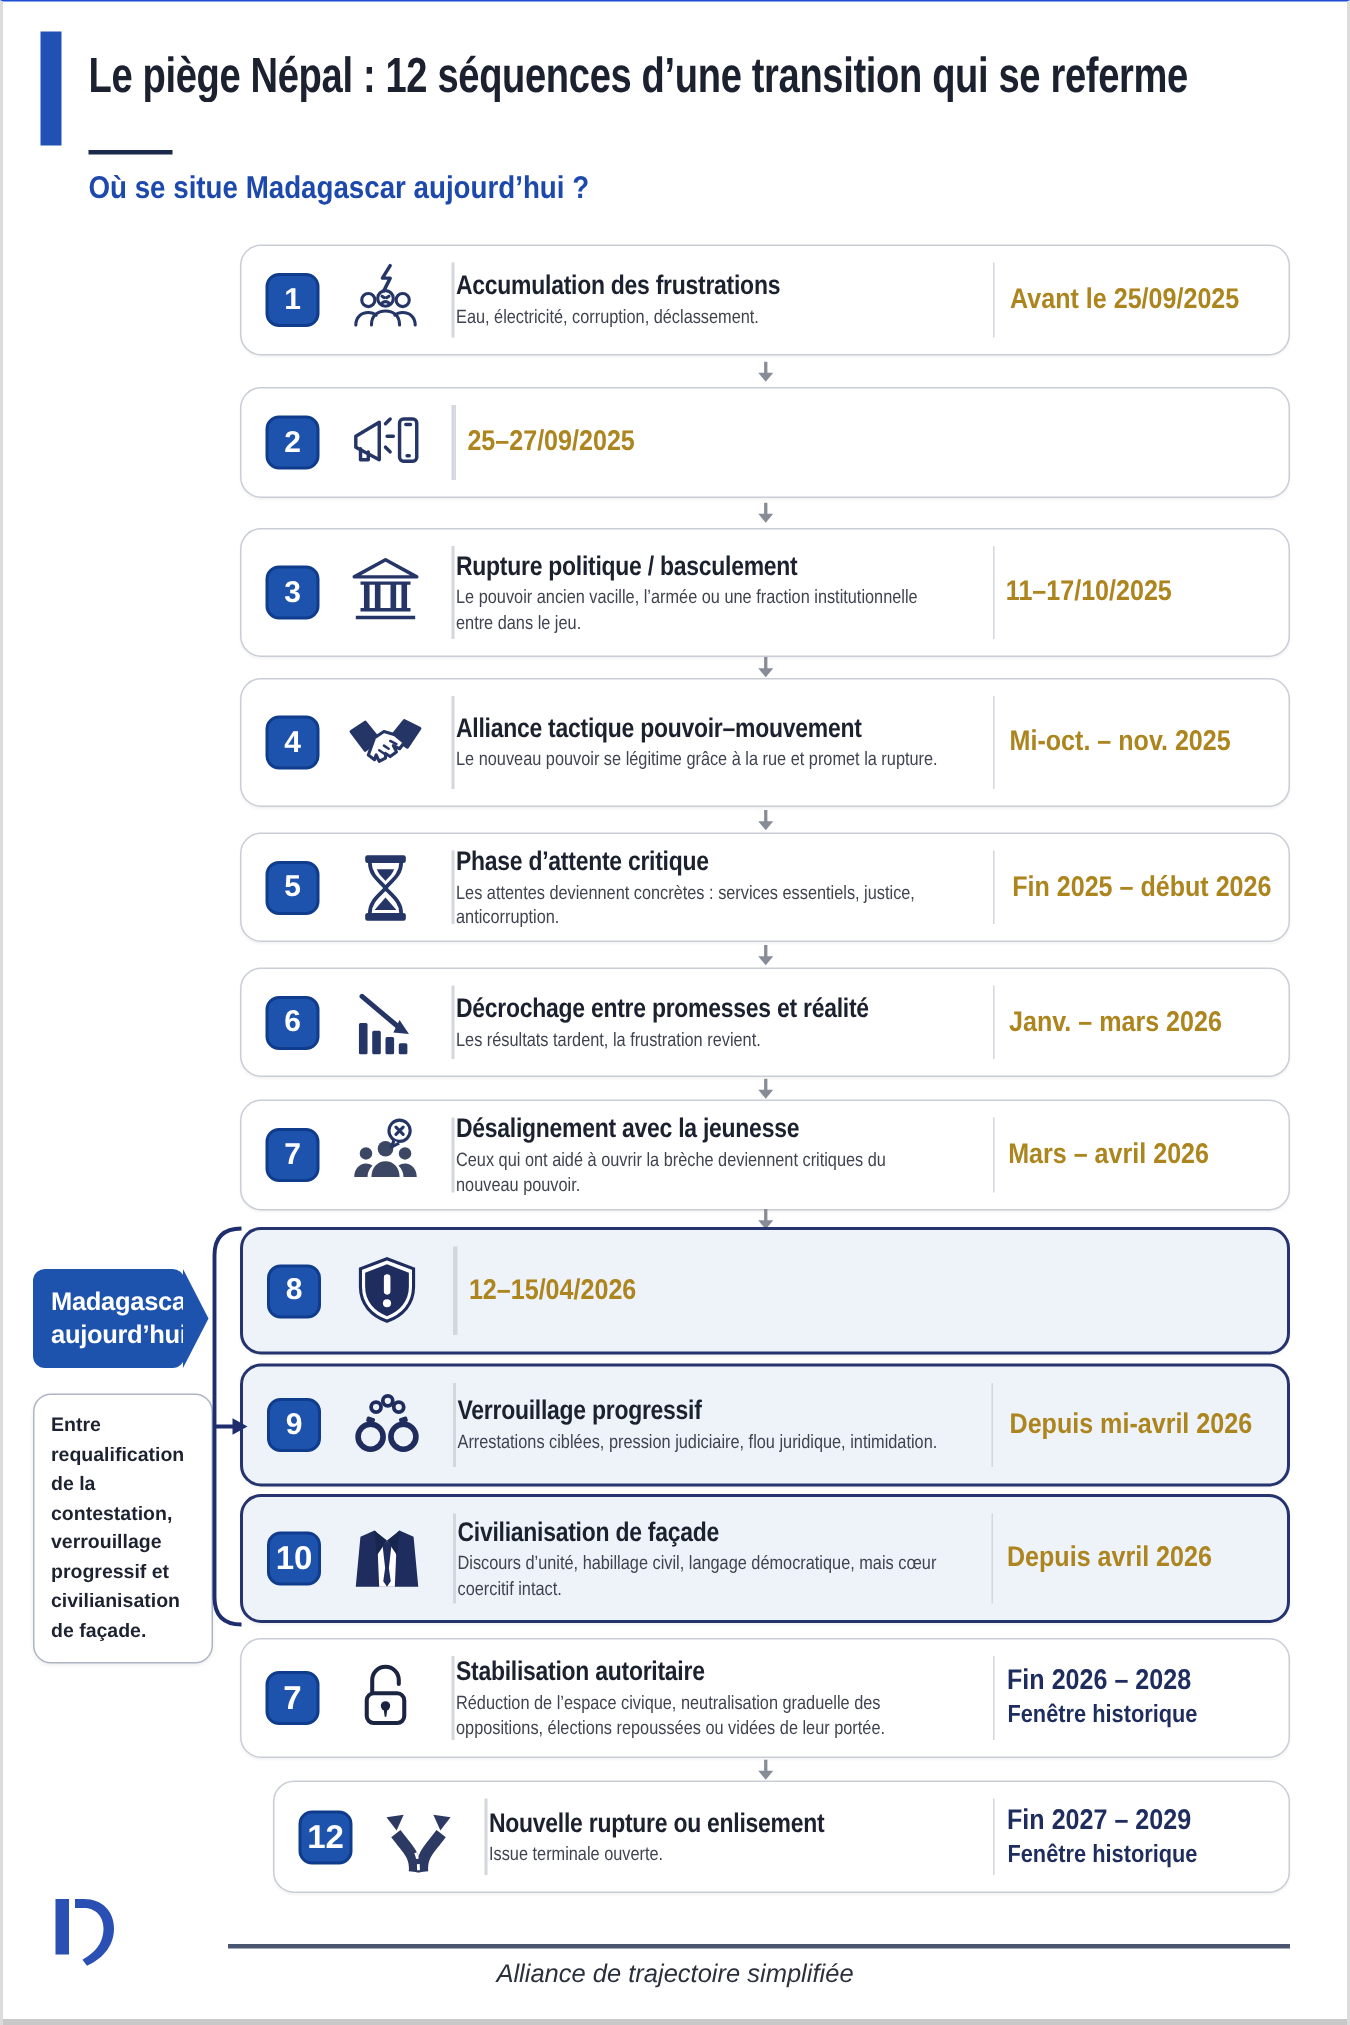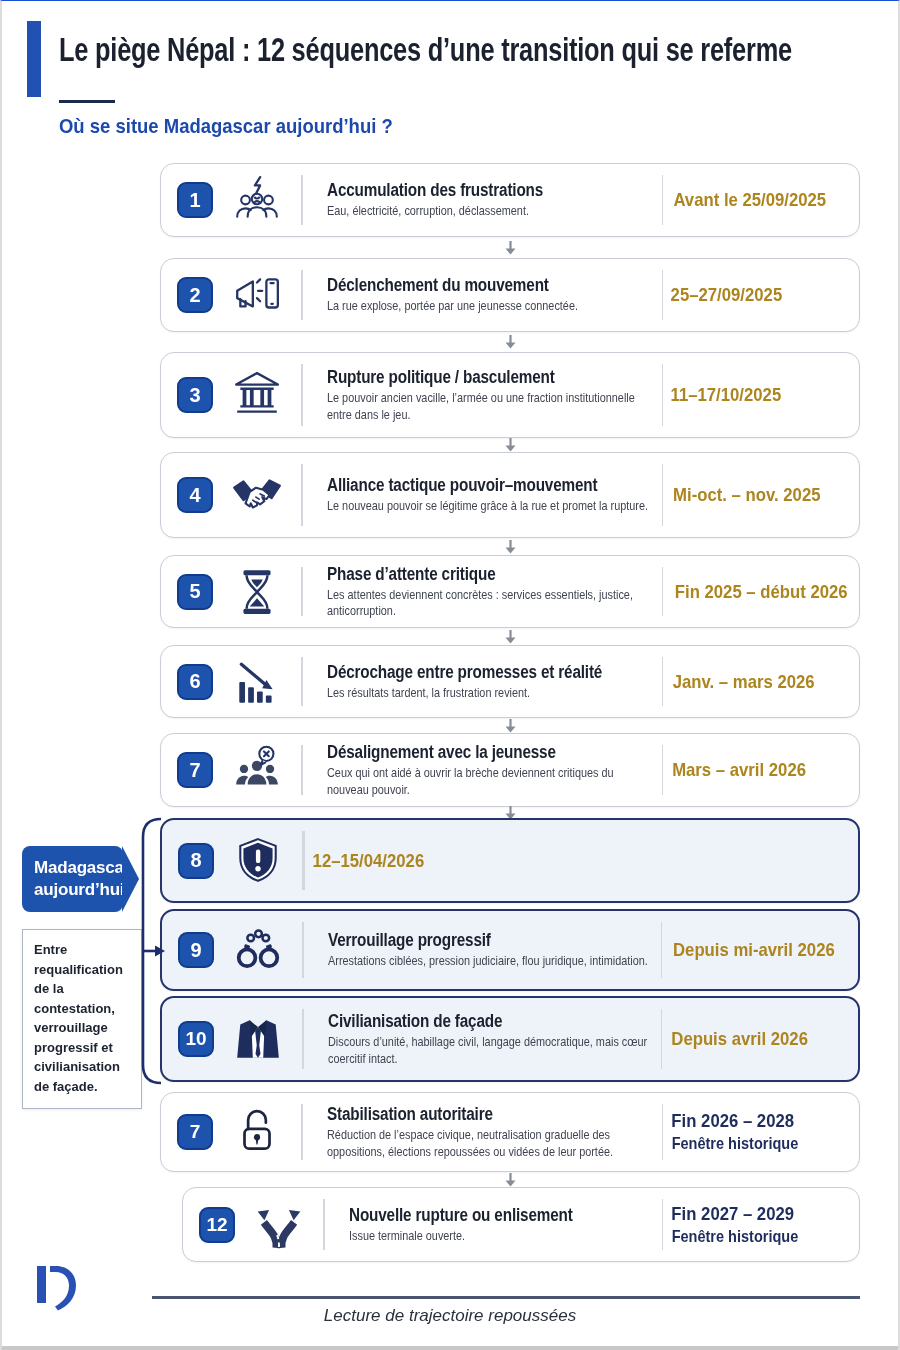--- a/index.html
+++ b/index.html
@@ -29,25 +29,25 @@
     border:1.6px solid #c9cdd6;border-radius:14px;box-sizing:border-box;
     box-shadow:0 1px 2px rgba(0,0,0,.05);overflow:hidden;flex:none;
   }
   .step.hl{border:2.2px solid #25336e;background:#eef2f9;}
   .badge{
     flex:none;width:36px;height:36px;margin-left:16px;border-radius:9px;
     background:#1d53ad;border:2px solid #0f3c8c;box-sizing:border-box;
     color:#fff;font-weight:bold;font-size:20px;
     display:flex;align-items:center;justify-content:center;
   }
-  .badge.small{font-size:19px;}
+  .badge.small{font-size:22px;}
   .iconbox{flex:none;width:88px;display:flex;align-items:center;justify-content:center;}
   .iconbox svg{width:50px;height:50px;}
   .vdiv{flex:none;width:1.5px;background:#d3d6dd;align-self:stretch;margin:11px 0;}
-  .texts{flex:1 1 0;min-width:0;padding:9px 4px 9px 24px;}
+  .texts{flex:1 1 0;min-width:0;padding:9px 4px 9px 1px;}
   .stitle{display:inline-block;font-size:18px;font-weight:bold;color:#1b212e;
     letter-spacing:-0.2px;transform:scaleX(0.85);transform-origin:left center;white-space:nowrap;margin-bottom:2px;}
   .sdesc{width:384px;font-size:12.8px;line-height:16.5px;color:#3f4450;
     transform:scaleX(0.85);transform-origin:0 0;}
   .datecol{flex:none;width:196px;display:flex;flex-direction:column;align-items:flex-start;justify-content:center;text-align:center;}
   .sdate{display:inline-block;font-size:19px;font-weight:bold;white-space:nowrap;
     transform:scaleX(0.88);transform-origin:center center;line-height:1.25;}
   .sdate.gold{color:#ad851f;}
   .sdate.navy{color:#1e2d5e;}
   .sdate2{display:inline-block;font-size:16.5px;font-weight:bold;color:#1e2d5e;white-space:nowrap;
@@ -58,21 +58,21 @@
     position:absolute;left:20px;top:845px;width:101px;background:#1d53ad;border-radius:8px;
     color:#fff;font-weight:bold;font-size:17px;line-height:1.3;padding:11px 6px 11px 12px;
     box-sizing:border-box;white-space:pre-line;letter-spacing:-0.2px;
   }
   .callout-badge::after{
     content:"";position:absolute;right:-16px;top:50%;transform:translateY(-50%);
     border-top:33px solid transparent;border-bottom:33px solid transparent;border-left:17px solid #1d53ad;
   }
   .callout-box{
     position:absolute;left:20px;top:928px;width:120px;box-sizing:border-box;
-    background:#fff;border:1.5px solid #aeb6c6;border-radius:0;
+    background:#fff;border:1.5px solid #aeb6c6;border-radius:12px;
     box-shadow:0 1px 3px rgba(0,0,0,.08);
     padding:10px 8px 12px 11px;font-size:13px;line-height:19.5px;color:#1c2230;font-weight:bold;
   }
   .bracket{position:absolute;left:127px;top:816px;}
   
   .logo{position:absolute;left:33px;top:1264px;}
   .footer-line{position:absolute;left:150px;top:1295px;width:708px;height:2.5px;background:#4a5670;}
   .caption{position:absolute;left:0;right:0;top:1305px;text-align:center;
     font-style:italic;font-size:17px;color:#2b313c;}
   .bottom-strip{position:absolute;left:0;right:0;bottom:0;height:4px;background:#c8c8c8;}
@@ -124,21 +124,20 @@
             <g fill="none" stroke="#243566" stroke-width="2.2" stroke-linecap="round" stroke-linejoin="round">
               <path d="M5 20l15-9v24l-15-8v-7z"></path>
               <path d="M8 28v7h5v-5"></path>
               <path d="M24 12l3-3M25 20h4M24 27l3 3"></path>
               <rect x="33" y="9" width="11" height="27" rx="2.5"></rect>
               <path d="M37 12.5h3M37.8 32.5h1.4"></path>
             </g>
           </svg>
         </div>
         <div class="vdiv"></div>
-        <div class="texts"><span class="stitle">Déclenchement du mouvement</span><br><div class="sdesc">La rue explose, portée par une jeunesse connectée.</div></div>
         <div class="vdiv"></div>
         <div class="datecol">
           <span class="sdate gold">25–27/09/2025</span>
         </div>
       </div>
       <div class="sep" style="height: 20px;">
         <svg width="15" height="14" viewBox="0 0 15 14">
           <path d="M7.5 0v9" stroke="#878d96" stroke-width="2.2" fill="none"></path>
           <path d="M2.5 7.5l5 6 5-6z" fill="#878d96"></path>
         </svg>
@@ -389,16 +388,16 @@
     <path d="M32 2 Q14 2 14 20 L14 248 Q14 266 32 266" fill="none" stroke="#1e2d6e" stroke-width="2.6"></path>
     <path d="M14 134 h13" fill="none" stroke="#1e2d6e" stroke-width="2.6"></path>
     <path d="M26 128.5 l10 5.5 -10 5.5 z" fill="#1e2d6e"></path>
   </svg>
 
   <svg class="logo" width="46" height="50" viewBox="0 0 46 50" aria-label="D">
     <rect x="2" y="1" width="9" height="37" fill="#2a50b4"></rect>
     <path d="M15 1h6c12 0 20 8 20 19.5c0 13-9 21-18 25l-3-4c7-4 14-10 14-21c0-8.5-6-13.5-13-13.5h-6z" fill="#2a50b4"></path>
   </svg>
   <div class="footer-line"></div>
-  <div class="caption">Lecture de trajectoire repoussées</div>
+  <div class="caption">Alliance de trajectoire simplifiée</div>
 
   <div class="bottom-strip"></div>
 </div>
 
 </body></html>

